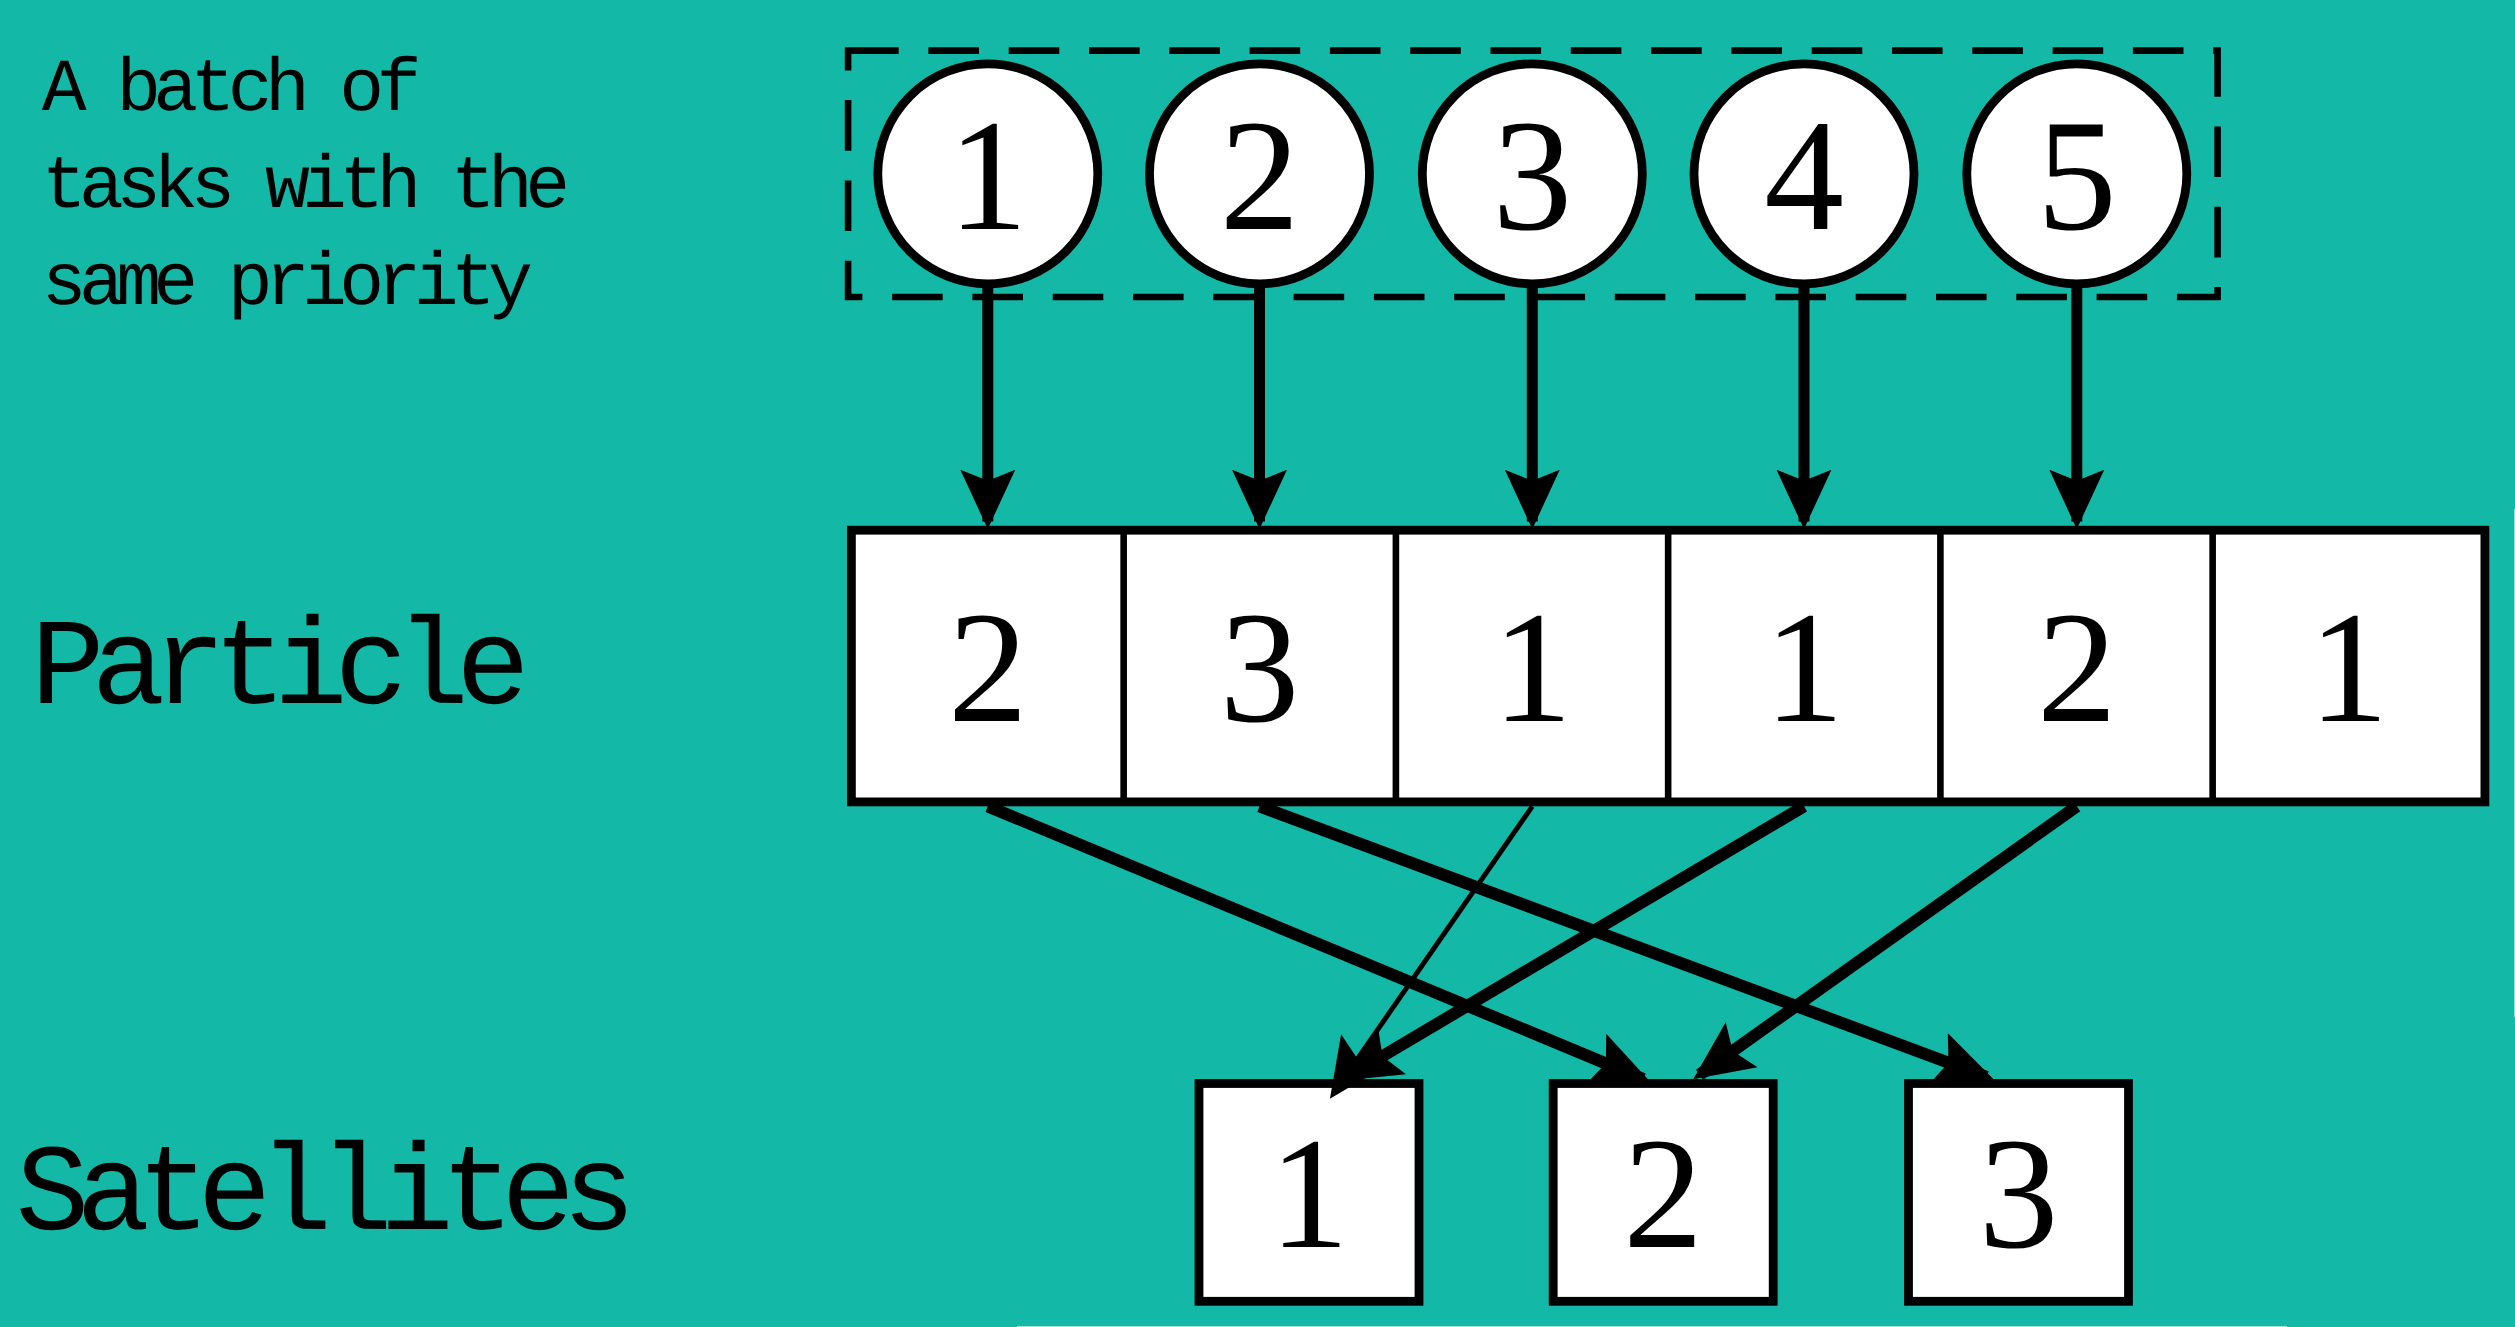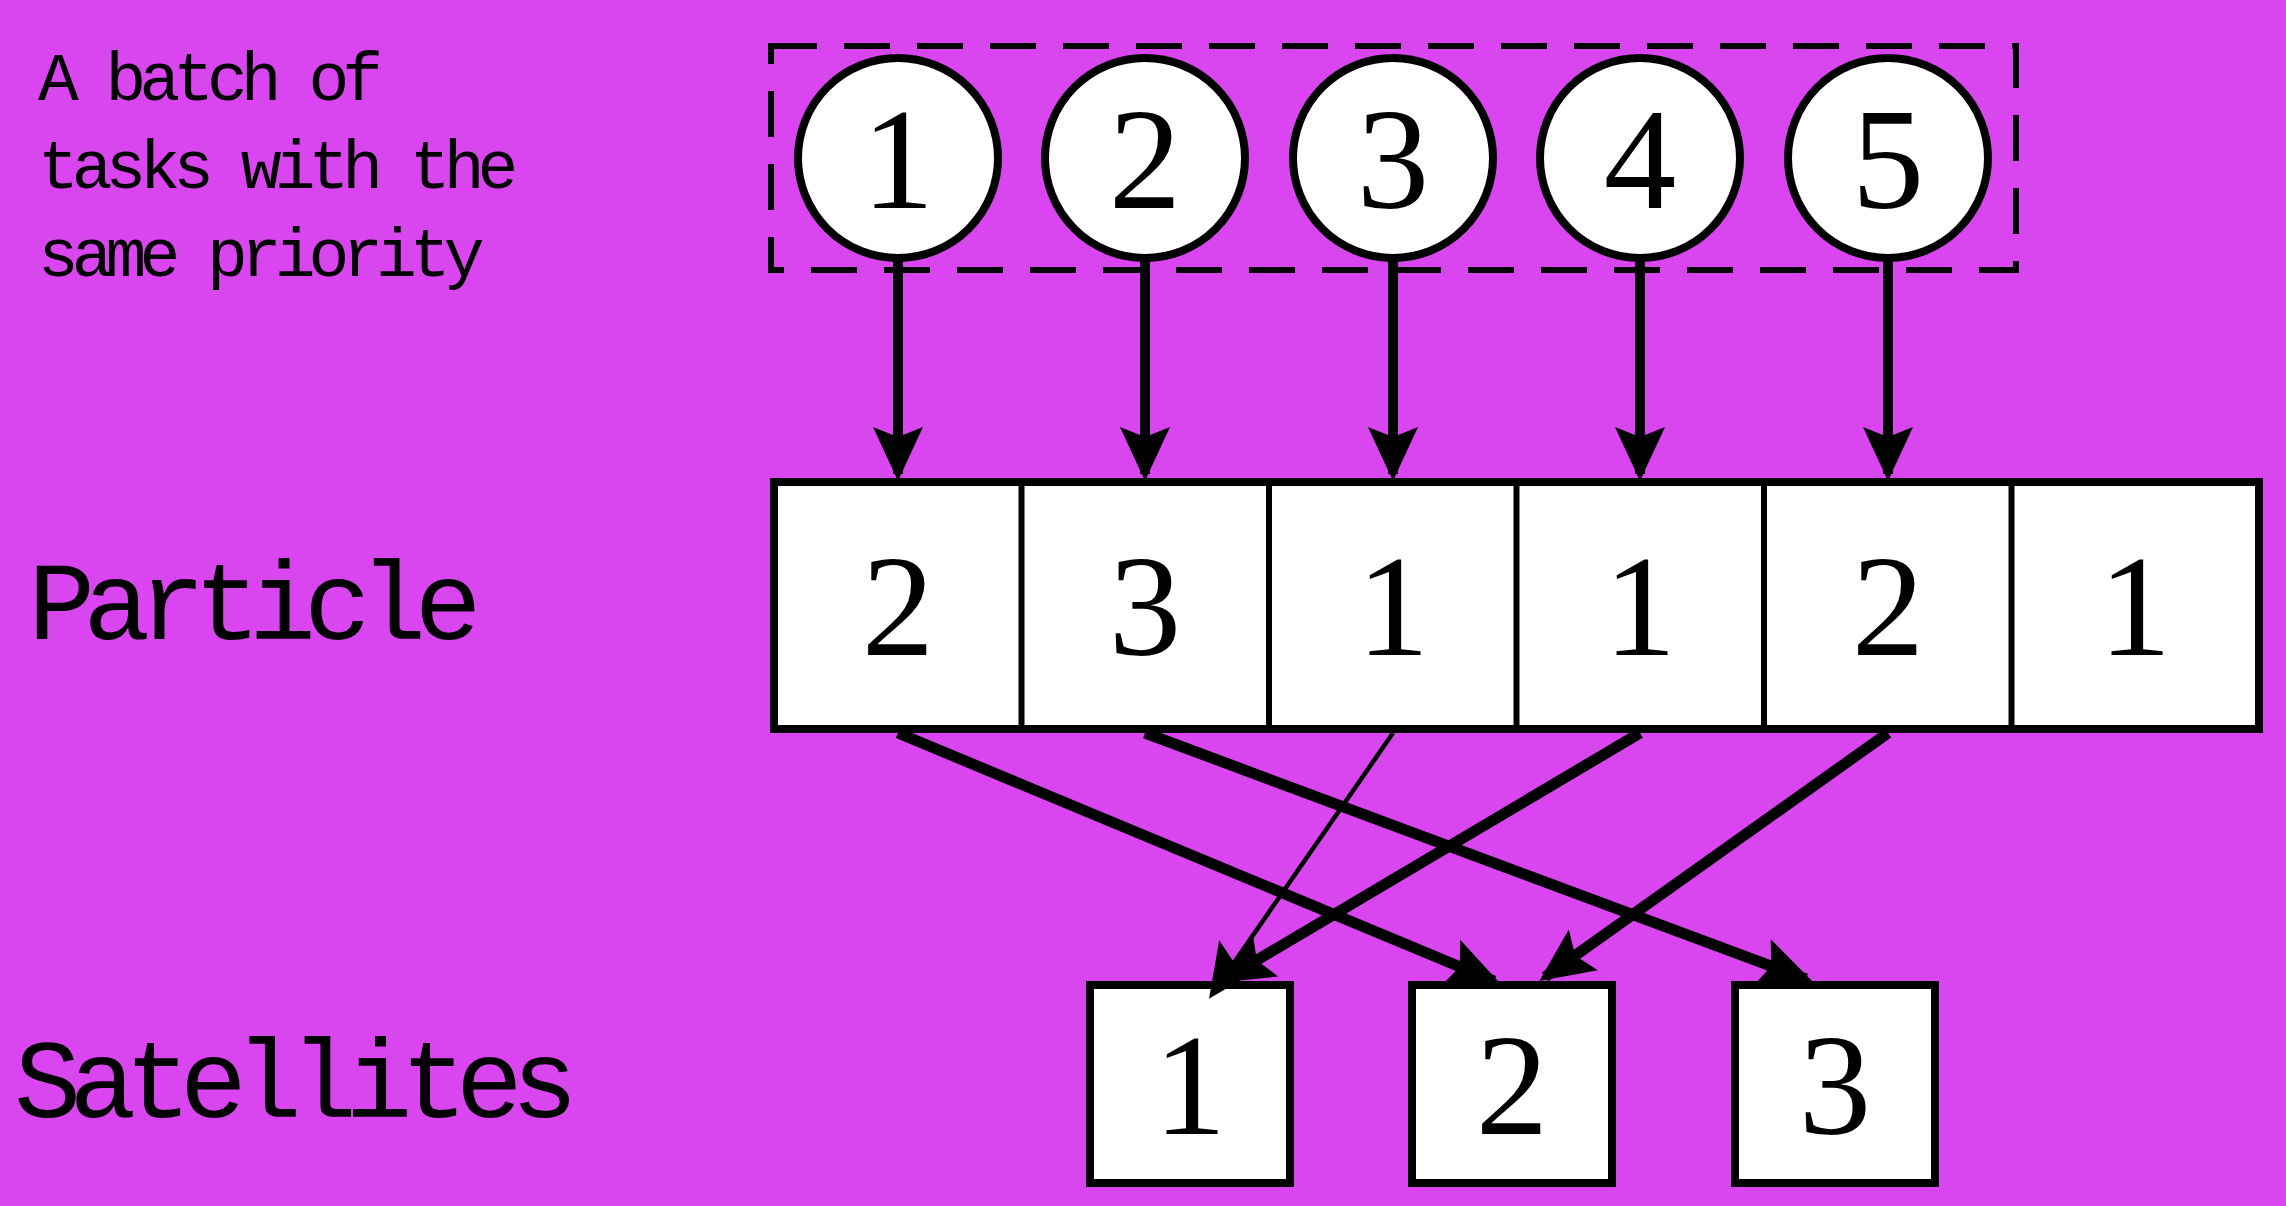--- a/index.html
+++ b/index.html
@@ -4,21 +4,21 @@
 <style>
   html, body {
     margin: 0;
     padding: 0;
     background: #ffffff;
   }
   .stage {
     position: relative;
     width: 2286px;
     height: 1206px;
-    background: #d946ef;
+    background: #14b8a6;
     overflow: hidden;
   }
   svg { display: block; }
   .note-line {
     font-family: "Liberation Mono", "DejaVu Sans Mono", monospace;
     font-size: 68px;
     letter-spacing: -7px;
     fill: #000000;
   }
   .row-label {

